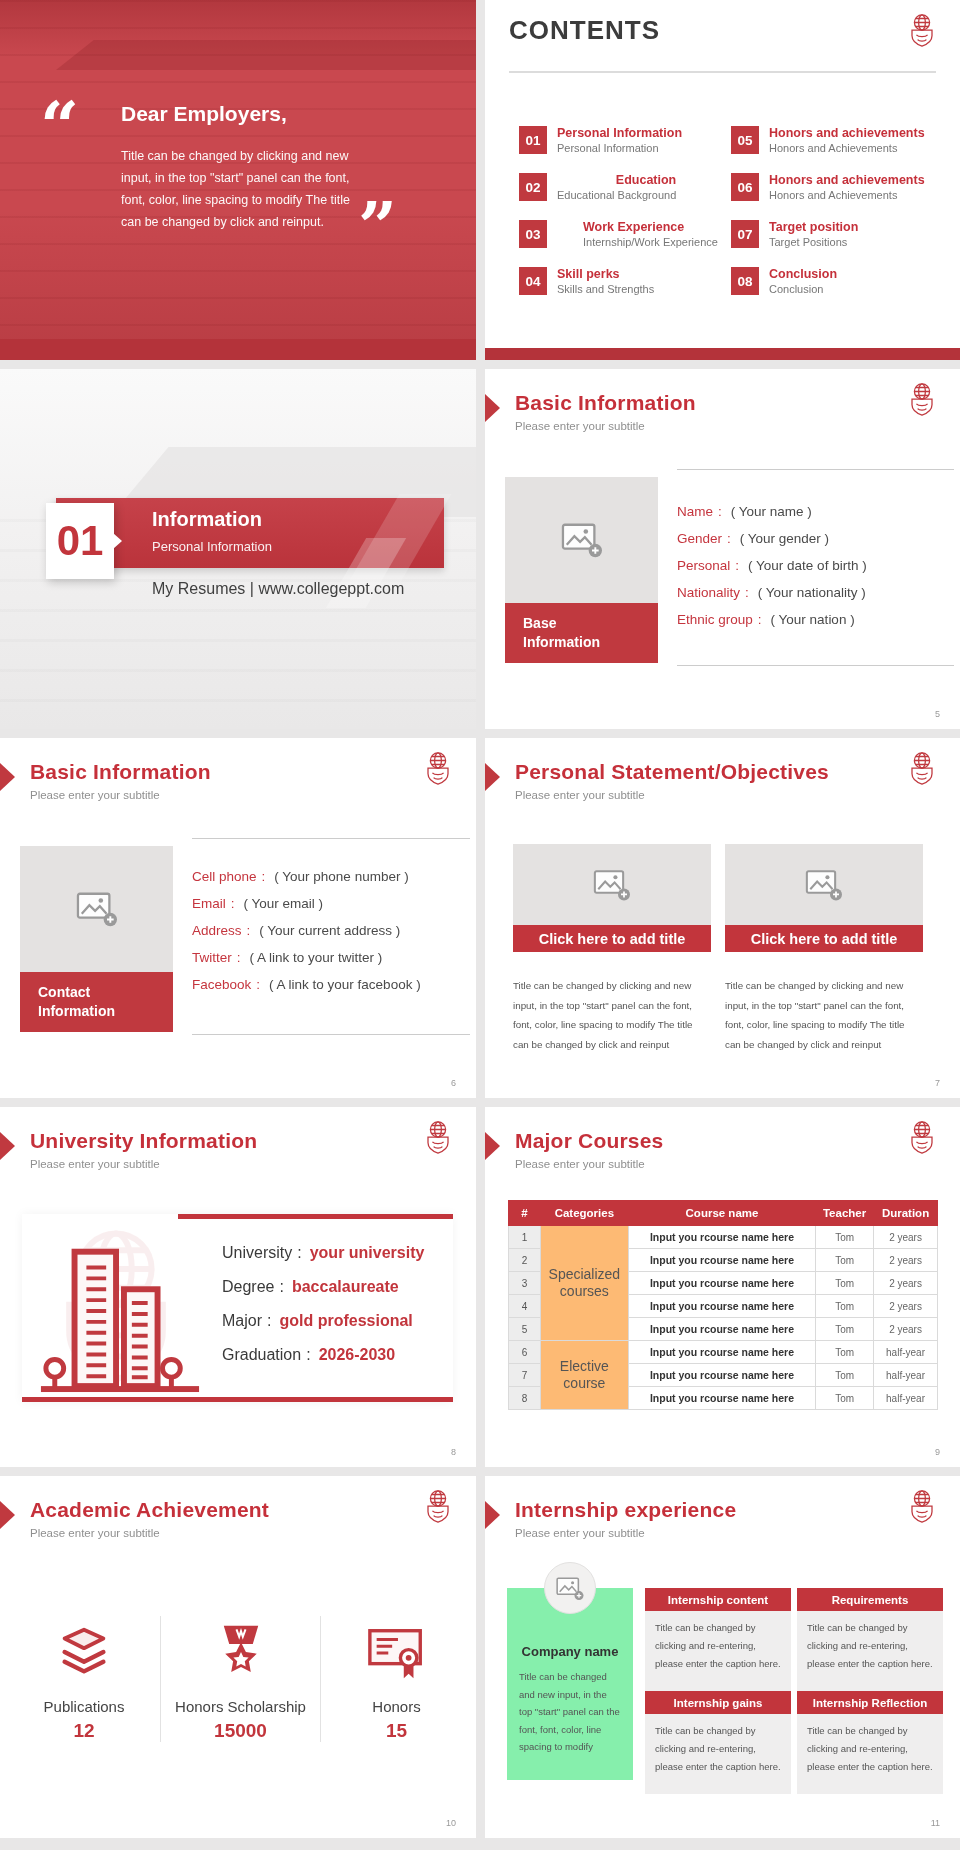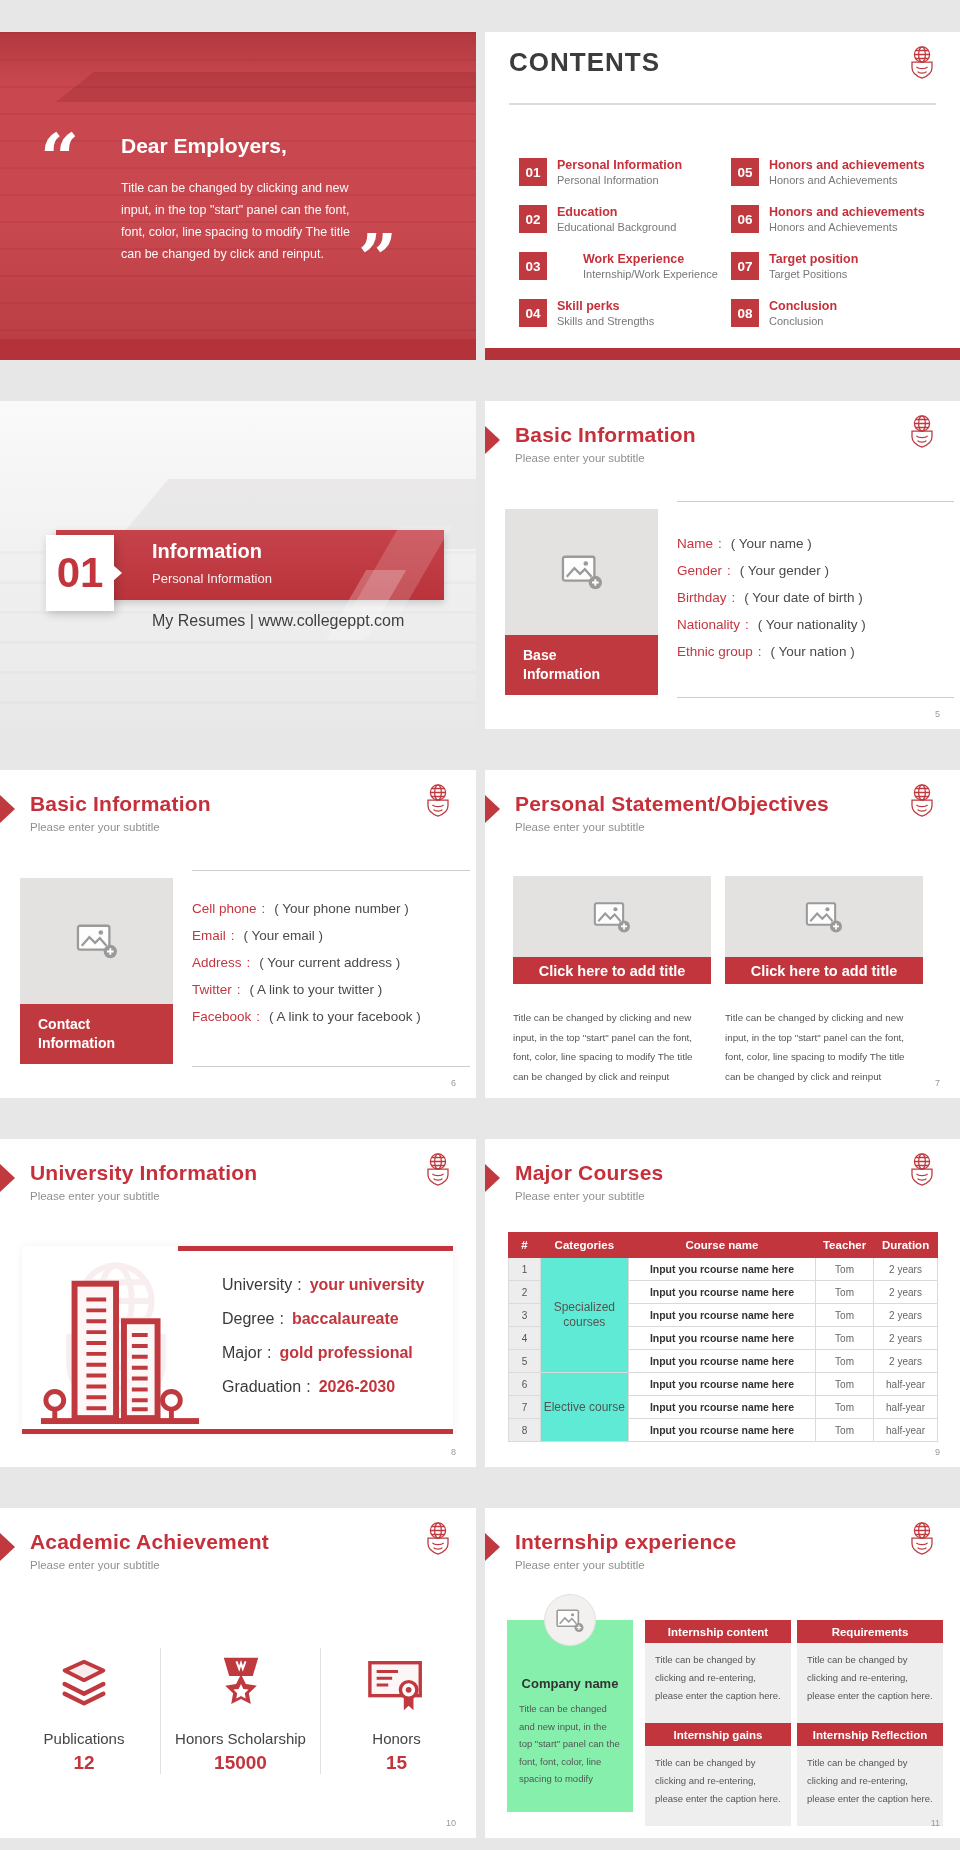--- a/index.html
+++ b/index.html
@@ -4,21 +4,21 @@
 <style>
   :root{
     --red:#c0393f; --red-deep:#b4333a; --red-title:#c5303a; --red-bright:#c2353c;
     --ink:#3c3c3c; --gray:#8f8f8f; --body:#555; --line:#d8d8d8;
     --ph:#e4e2e1; --cardgray:#efeeee;
   }
   *{box-sizing:border-box;}
   html,body{margin:0;padding:0;}
   body{width:960px;height:1850px;background:#e8e7e7;font-family:"Liberation Sans",sans-serif;overflow:hidden;}
   .grid{display:grid;grid-template-columns:476px 475px;grid-template-rows:360px 360px 360px 360px 362px;gap:9px;}
-  .slide{position:relative;background:#fff;overflow:hidden;margin-top:32px;}
+  .slide{position:relative;background:#fff;overflow:hidden;}
 
   
   .shead{position:absolute;top:22px;left:0;right:0;height:60px;}
   .arrow{position:absolute;left:0;top:3px;width:0;height:0;border-left:15px solid var(--red);border-top:14px solid transparent;border-bottom:14px solid transparent;}
   .shead h2{margin:0 0 0 30px;color:var(--red-title);font-size:21px;font-weight:bold;letter-spacing:.2px;}
   .shead .sub{margin:5px 0 0 30px;color:var(--gray);font-size:11.5px;}
   .crest{position:absolute;top:12px;right:22px;width:32px;height:37px;}
   .pagenum{position:absolute;right:20px;bottom:10px;font-size:9px;color:#999;}
 
   
@@ -88,21 +88,21 @@
   .uni-row{height:34px;font-size:16px;white-space:nowrap;}
   .uni-row .lab{color:#3a3a3a;}
   .uni-row .sep{color:#3a3a3a;margin:0 8px 0 5px;}
   .uni-row .val{color:var(--red-bright);font-weight:bold;}
 
   
   table.tbl{position:absolute;left:23px;top:93px;width:430px;border-collapse:collapse;}
   .tbl th{background:var(--red-bright);border:1px solid var(--red-bright);color:#fff;font-size:11.5px;font-weight:bold;height:25px;padding:0;}
   .tbl td{border:1px solid #dadada;height:23px;text-align:center;color:#666;font-size:10px;padding:0 2px;}
   .tbl td.num{background:#ededed;width:32px;color:#555;}
-  .tbl td.cat{background:#5eead4;color:#555;font-size:12px;width:88px;line-height:1.25;}
+  .tbl td.cat{background:#fdba74;color:#555;font-size:14px;width:88px;line-height:1.25;}
   .tbl td.course{font-weight:bold;color:#333;font-size:10.5px;width:188px;}
   .tbl td.teacher{width:58px;}
   .tbl td.dur{width:64px;}
 
   
   .ach-wrap{position:absolute;left:8px;top:140px;display:flex;}
   .ach-col{width:152px;text-align:center;padding-top:4px;}
   .ach-col+.ach-col{border-left:1px solid #e2e2e2;}
   .ach-col.mid{width:160px;}
   .ach-icon{height:62px;display:flex;align-items:flex-end;justify-content:center;}
@@ -207,21 +207,21 @@
             <div class="s">Personal Information</div>
           </div>
       </div>
       <div class="citem" style="grid-column:2;grid-row:1;">
         <div class="cnum">05</div>
         <div class="ctext">
             <div class="t">Honors and achievements</div>
             <div class="s">Honors and Achievements</div>
           </div>
       </div>
-      <div class="citem" style="grid-column:1;grid-row:2;">
+      <div class="citem" style="grid-column:1;grid-row:2;text-align:right;">
         <div class="cnum">02</div>
         <div class="ctext">
             <div class="t">Education</div>
             <div class="s">Educational Background</div>
           </div>
       </div>
       <div class="citem" style="grid-column:2;grid-row:2;">
         <div class="cnum">06</div>
         <div class="ctext">
             <div class="t">Honors and achievements</div>
@@ -286,21 +286,21 @@
       </svg>
     <div class="ph-box">
         <svg width="44" height="40">
           <use href="#imgph"></use>
         </svg>
       </div>
     <div class="ph-label">Base Information</div>
     <div class="info-block">
       <div class="info-row"><span class="lab">Name</span><span class="sep">:</span><span class="val">( Your name )</span></div>
       <div class="info-row"><span class="lab">Gender</span><span class="sep">:</span><span class="val">( Your gender )</span></div>
-      <div class="info-row"><span class="lab">Birthday</span><span class="sep">:</span><span class="val">( Your date of birth )</span></div>
+      <div class="info-row"><span class="lab">Personal</span><span class="sep">:</span><span class="val">( Your date of birth )</span></div>
       <div class="info-row"><span class="lab">Nationality</span><span class="sep">:</span><span class="val">( Your nationality )</span></div>
       <div class="info-row"><span class="lab">Ethnic group</span><span class="sep">:</span><span class="val">( Your nation )</span></div>
     </div>
     <div class="pagenum">5</div>
   </section>
 
   <section class="slide">
     <div class="shead">
       <i class="arrow"></i>
       <h2>Basic Information</h2>

